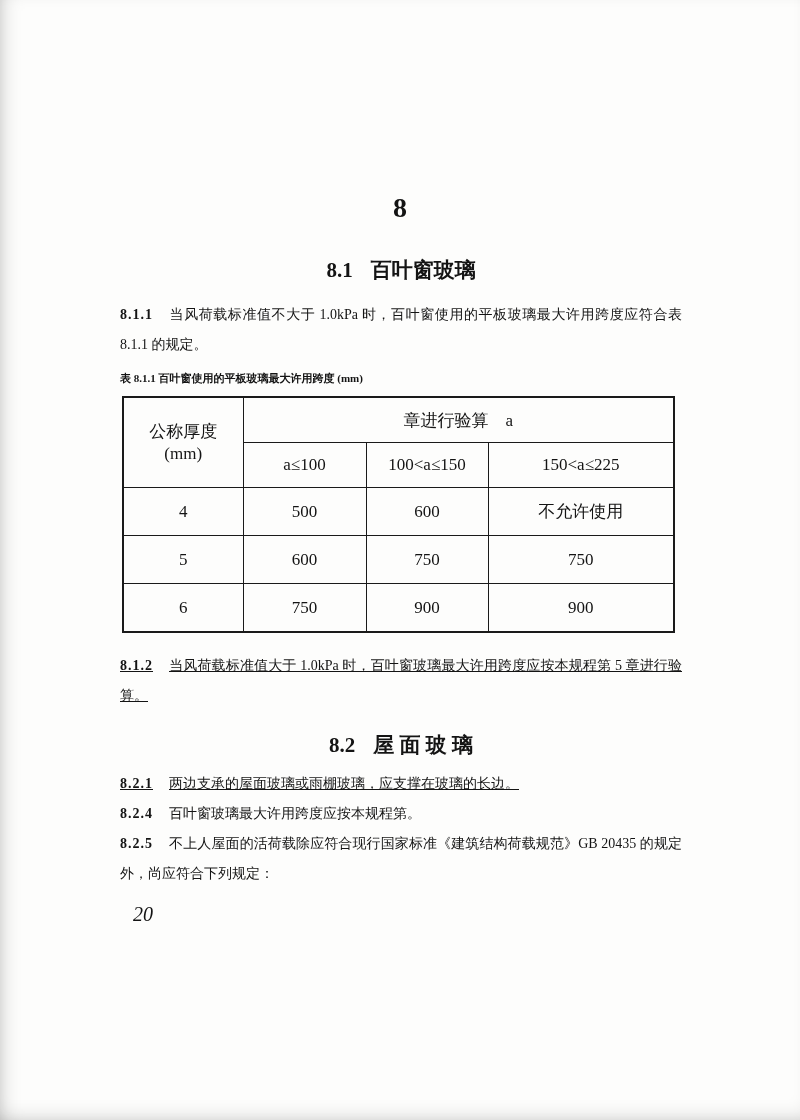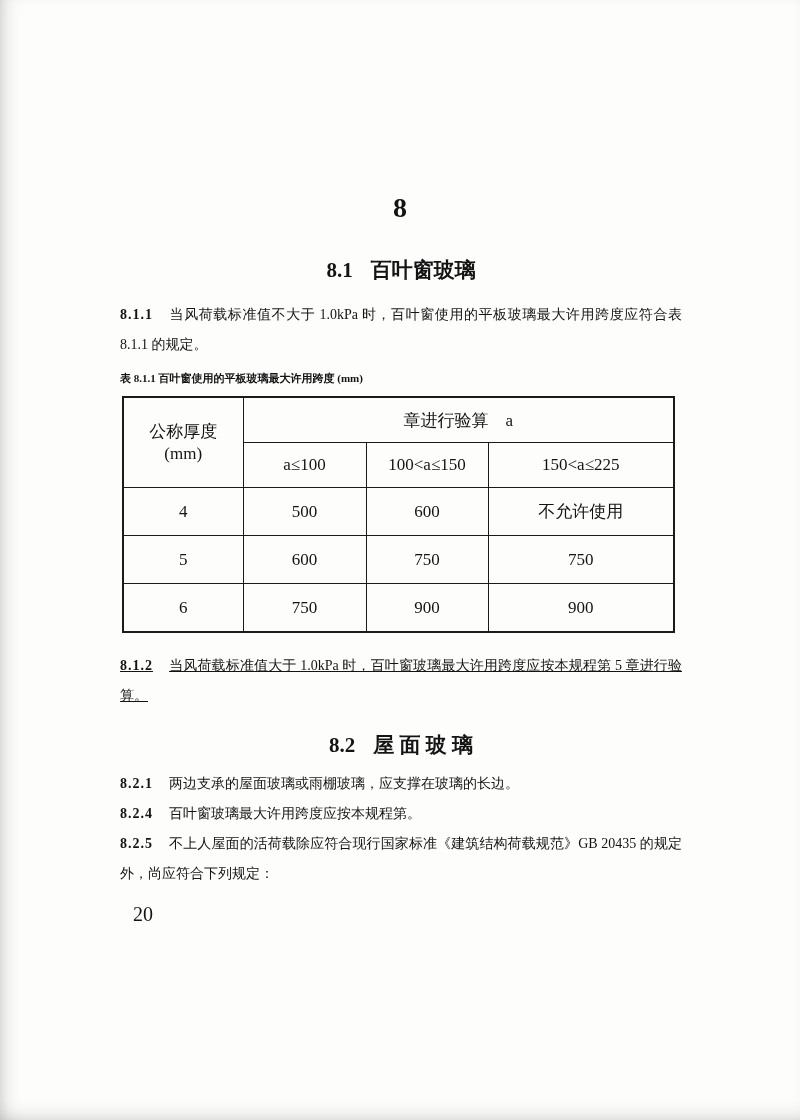--- a/index.html
+++ b/index.html
@@ -48,21 +48,21 @@
   .heading-2 { margin-top: 20px; }
   .clause {
     margin: 0;
     font-size: 14px;
     line-height: 30px;
     text-align: justify;
     text-justify: inter-ideograph;
   }
   .first-clause { margin-top: 16px; }
   .after-table  { margin-top: 18px; text-decoration: underline; }
-  .after-heading { margin-top: 10px; }
+  .after-heading { margin-top: 10px; text-decoration: underline; }
   .clause .cnum {
     font-weight: bold;
     margin-right: 16px;
     letter-spacing: 1px;
   }
   .clause.bold .ctext { font-weight: bold; }
   .table-caption {
     margin-top: 6px;
     font-size: 11px;
     font-weight: bold;
@@ -83,20 +83,21 @@
     font-size: 17px;
     padding: 8px;
   }
   tr.hdr-row    td { height: 28px; }
   tr.data-row   td { height: 31px; }
   .thickness-cell div { line-height: 22px; }
   .page-number {
     margin-top: 12px;
     margin-left: 13px;
     font-size: 20px;
+    font-style: italic;
     line-height: 26px;
   }
 </style>
 </head>
 <body>
 
 <div class="page">
   <div class="content">
 
     <div class="chapter-title">

